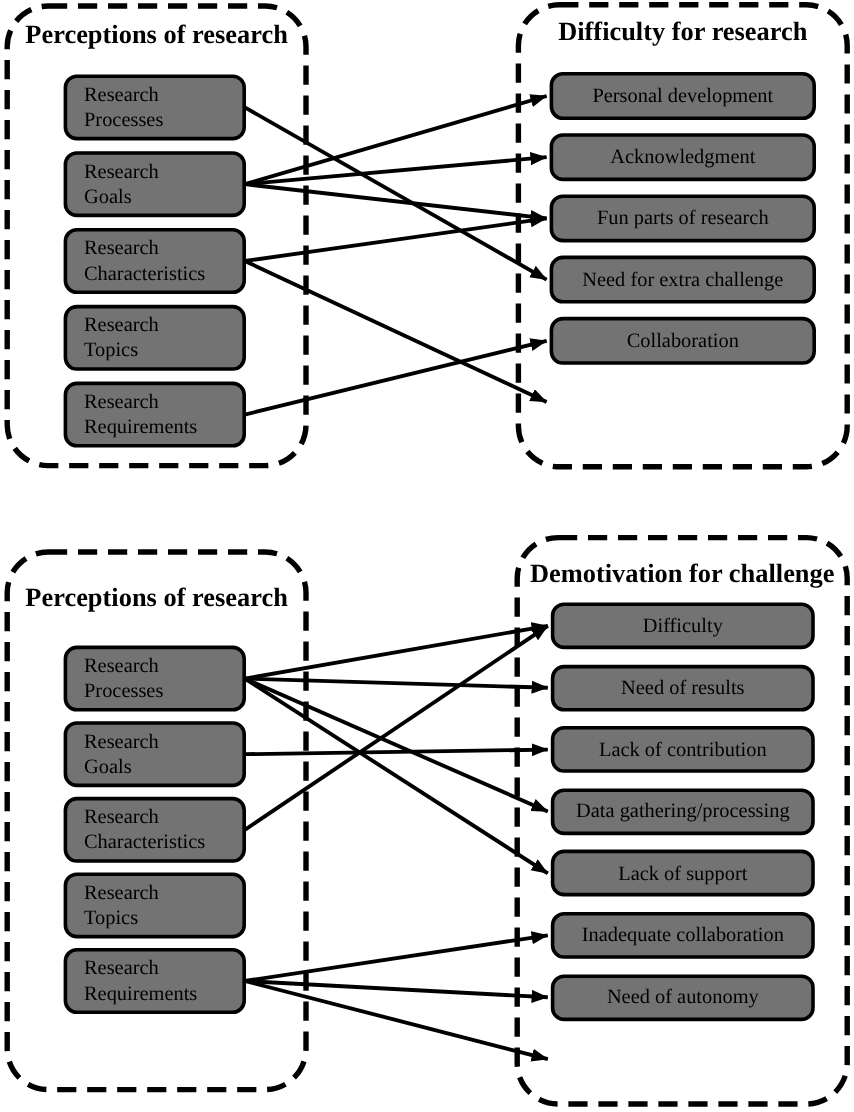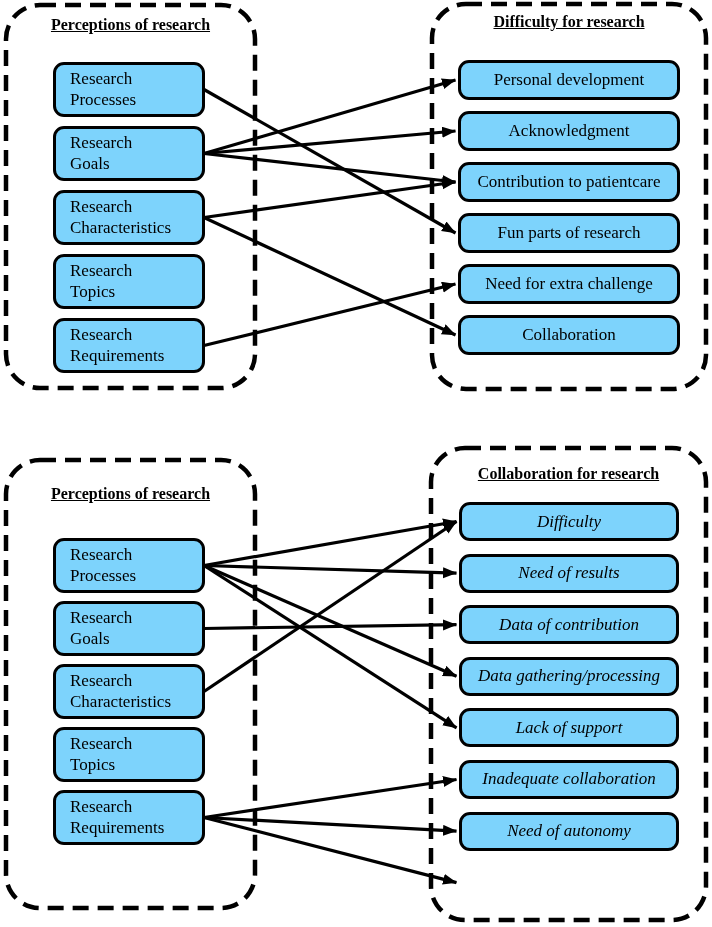--- a/index.html
+++ b/index.html
@@ -8,43 +8,42 @@
     width: 712px;
     height: 927px;
     background: #ffffff;
     color: #000;
     font-family: "Liberation Serif", "DejaVu Serif", serif;
     overflow: hidden;
   }
   .panel { position: absolute; box-sizing: border-box; }
   .panel-title {
     font-weight: bold;
-    font-size: 16px;
+    font-size: 22px;
     text-align: center;
     white-space: nowrap;
-    text-decoration: underline;
   }
   .col { position: absolute; display: flex; flex-direction: column; }
   .node {
     box-sizing: border-box;
-    background: #7dd3fc;
+    background: #737373;
     border: 3.5px solid #000000;
     border-radius: 11px;
     display: flex;
     align-items: center;
     font-size: 17px;
   }
   .col-left .node { width: 152px; height: 55px; padding-left: 14px; line-height: 1.22; }
   .col-left .node span { display: block; width: 95px; }
   .col-left { gap: 9px; }
   .col-bl { gap: 8px; }
   .col-right .node { justify-content: center; text-align: left; white-space: nowrap; }
   .col-rt { gap: 11px; }
   .col-rt .node { width: 222px; height: 40px; }
-  .col-rb { gap: 12.6px; font-style: italic; }
+  .col-rb { gap: 12.6px; }
   .col-rb .node { width: 220px; height: 39px; }
   #overlay {
     position: absolute;
     left: 0; top: 0;
     width: 712px; height: 927px;
     pointer-events: none;
   }
 </style>
 </head>
 <body>
@@ -78,40 +77,37 @@
       </div>
     <div class="col col-right col-rt" style="left:458px; top:60px;">
 
     <div class="node">
           <span>Personal development</span>
         </div>
         <div class="node">
           <span>Acknowledgment</span>
         </div>
         <div class="node">
-          <span>Contribution to patientcare</span>
-        </div>
-        <div class="node">
           <span>Fun parts of research</span>
         </div>
         <div class="node">
           <span>Need for extra challenge</span>
         </div>
         <div class="node">
           <span>Collaboration</span>
         </div>
       </div>
   </div>
 
   <div>
     <div class="panel" style="left:4px; top:458px; width:253px; height:452px;">
       <div class="panel-title" style="padding-top:27px;">Perceptions of research</div>
     </div>
     <div class="panel" style="left:429px; top:446px; width:279px; height:476px;">
-      <div class="panel-title" style="padding-top:19px;">Collaboration for research</div>
+      <div class="panel-title" style="padding-top:19px;">Demotivation for challenge</div>
     </div>
     <div class="col col-left col-bl" style="left:53px; top:538px;">
 
     <div class="node">
           <span>Research Processes</span>
         </div>
         <div class="node">
           <span>Research Goals</span>
         </div>
         <div class="node">
@@ -126,21 +122,21 @@
       </div>
     <div class="col col-right col-rb" style="left:459px; top:502px;">
 
     <div class="node">
           <span>Difficulty</span>
         </div>
         <div class="node">
           <span>Need of results</span>
         </div>
         <div class="node">
-          <span>Data of contribution</span>
+          <span>Lack of contribution</span>
         </div>
         <div class="node">
           <span>Data gathering/processing</span>
         </div>
         <div class="node">
           <span>Lack of support</span>
         </div>
         <div class="node">
           <span>Inadequate collaboration</span>
         </div>

